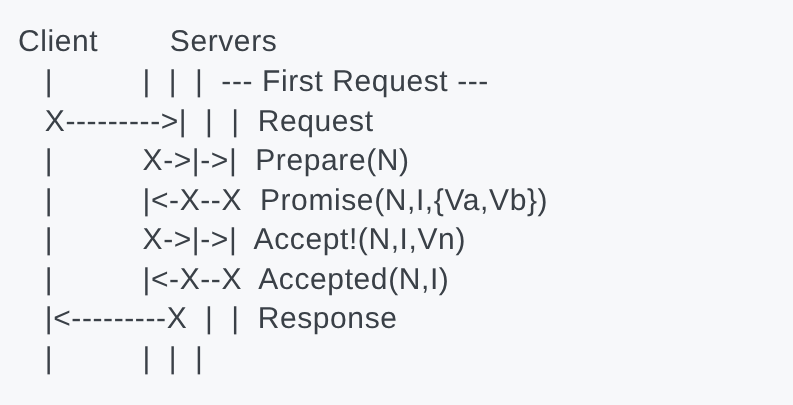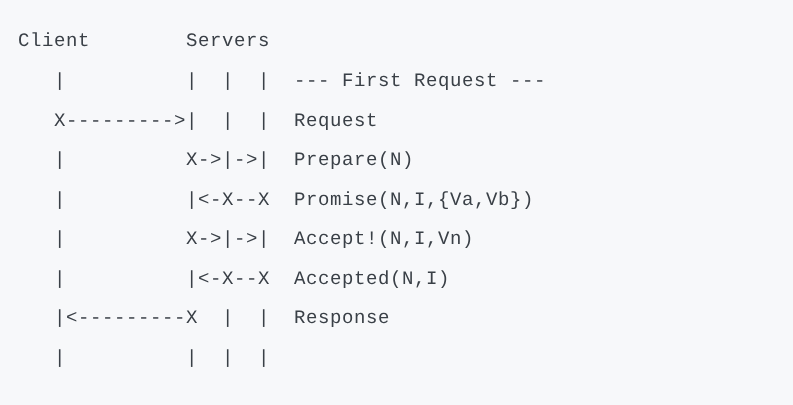--- a/index.html
+++ b/index.html
@@ -22,22 +22,22 @@
     background: #f7f8fa;
   }
 
   
   .ascii-block {
     position: absolute;
     left: 18px;
     top: 22px;
     margin: 0;
     padding: 0;
-    font-family: Liberation Mono, monospace;
-    font-size: 19px;
+    font-family: Liberation Sans, sans-serif;
+    font-size: 30px;
     line-height: 39.5px;
     letter-spacing: 0.6px;
     color: #3a4047;
     white-space: pre;
     -webkit-font-smoothing: antialiased;
     text-rendering: geometricPrecision;
   }
 
   .ascii-line {
     display: block;

